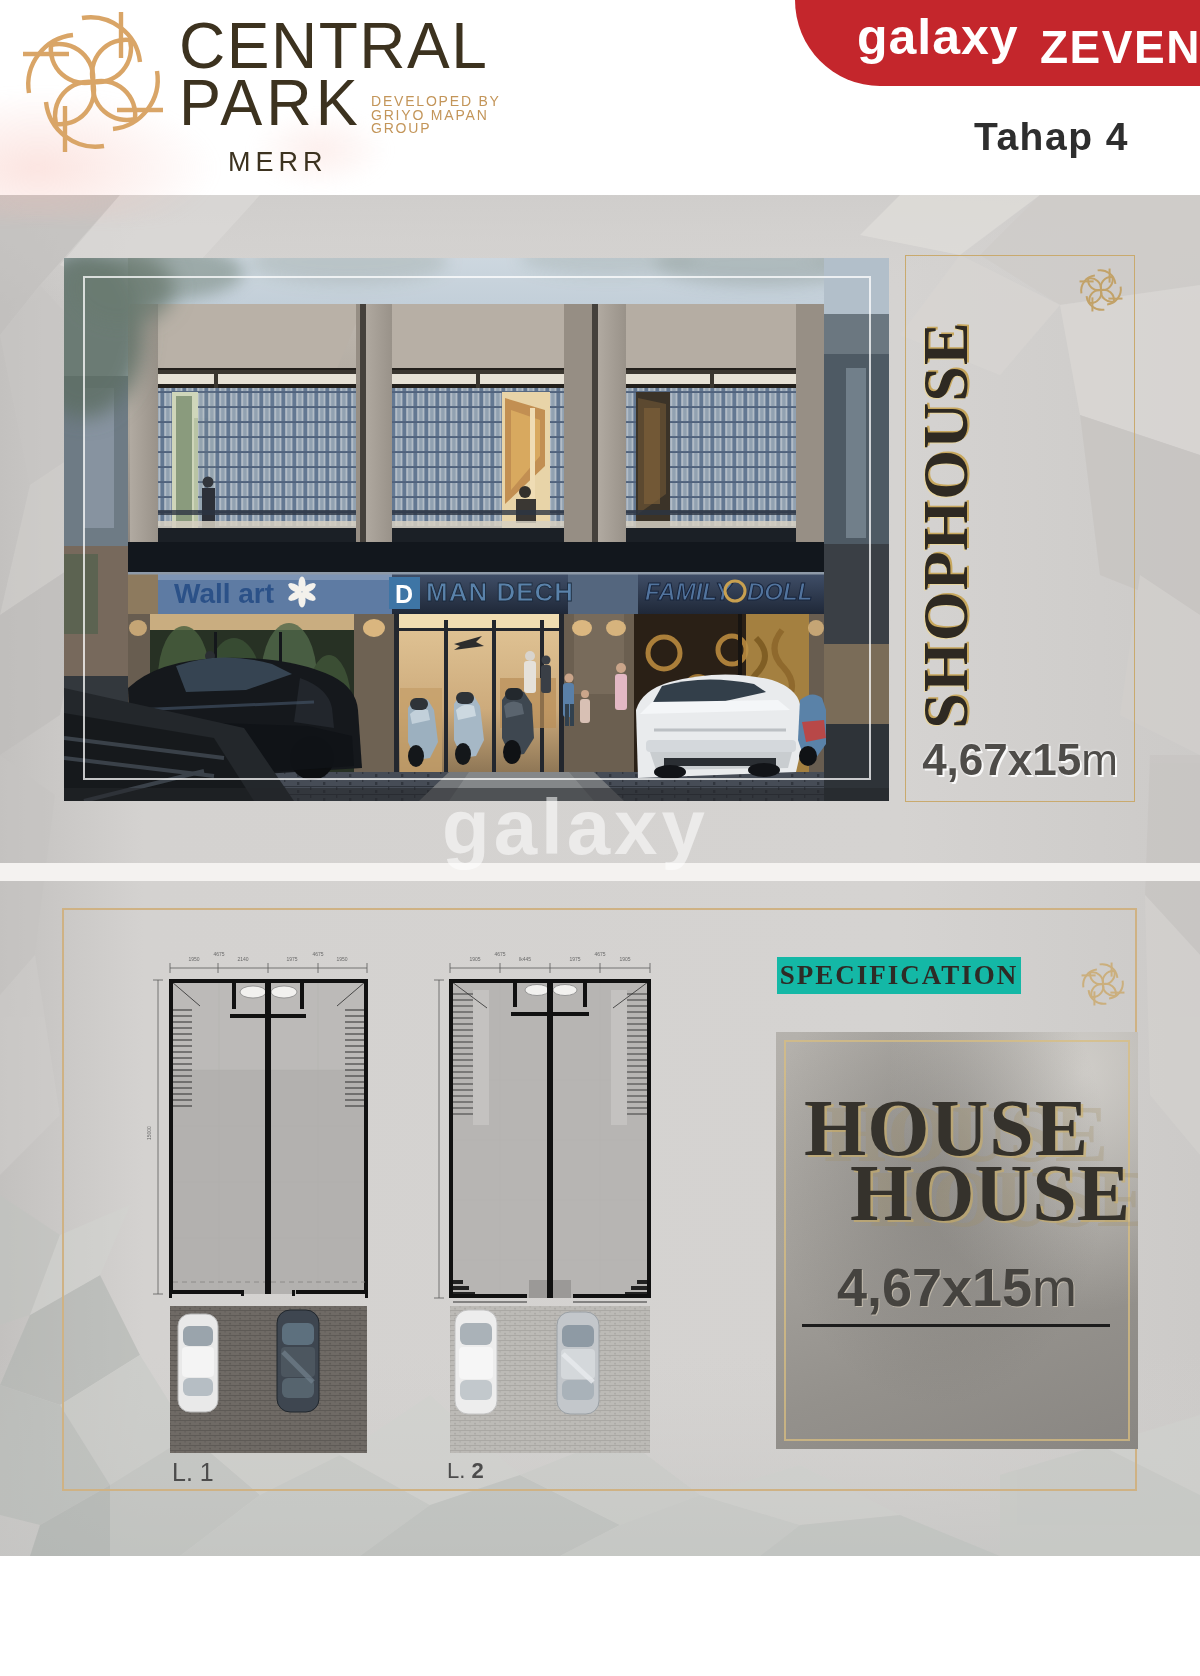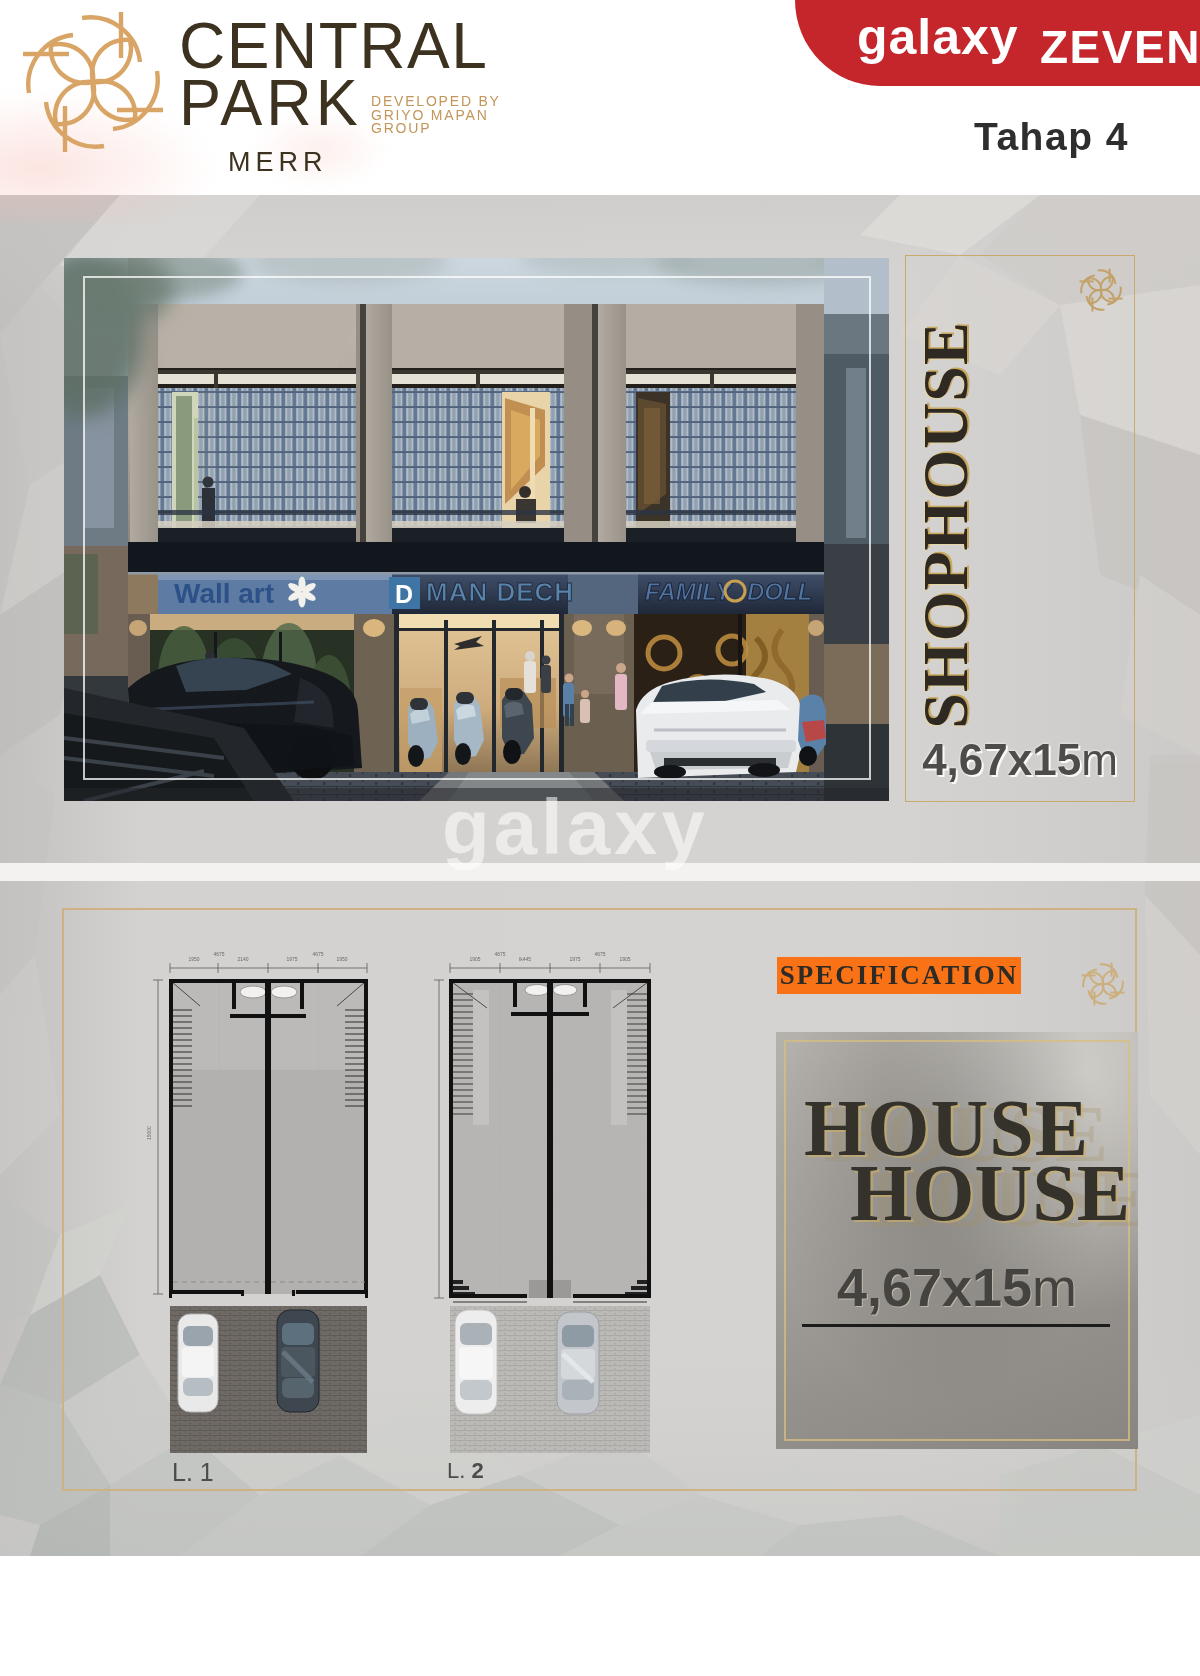--- a/index.html
+++ b/index.html
@@ -782,21 +782,21 @@
     <rect x="5" y="13" width="32" height="22" rx="6" fill="#8e9aa4"></rect>
     <rect x="5" y="68" width="32" height="20" rx="6" fill="#a9b2b9"></rect>
     <rect x="4" y="37" width="34" height="30" rx="4" fill="#d4d8db"></rect>
     <path d="M6 42 l30 28" stroke="#e8ebee" stroke-width="5" opacity="0.8"></path>
   </g>
 </svg>
 </div>
 
 <div class="abs" style="left:447px;top:1458px;font-size:22px;color:#4c4c4c;letter-spacing:0px;">L. <b>2</b></div>
 
-<div class="abs" style="left:777px;top:957px;width:244px;height:37px;background:#f97316;display:flex;align-items:center;justify-content:center;">
+<div class="abs" style="left:777px;top:957px;width:244px;height:37px;background:#14b8a6;display:flex;align-items:center;justify-content:center;">
   <span style="font-family:'Liberation Serif',serif;font-size:27px;letter-spacing:2px;color:#2e2b26;font-weight:600;">SPECIFICATION</span>
 </div>
 
 <div class="abs" style="left:1080px;top:962px;">
 <svg width="46" height="44" viewBox="0 0 150 140">
   <g fill="none" stroke="#cbaf7d" stroke-width="6.5">
     <g>
       <path d="M75,70 A34,34 0 0 1 112,28 A34,34 0 0 1 75,70"></path>
       <path d="M122 50 A50,50 0 0 0 64 6"></path>
       <path d="M103 0 V 46"></path>

